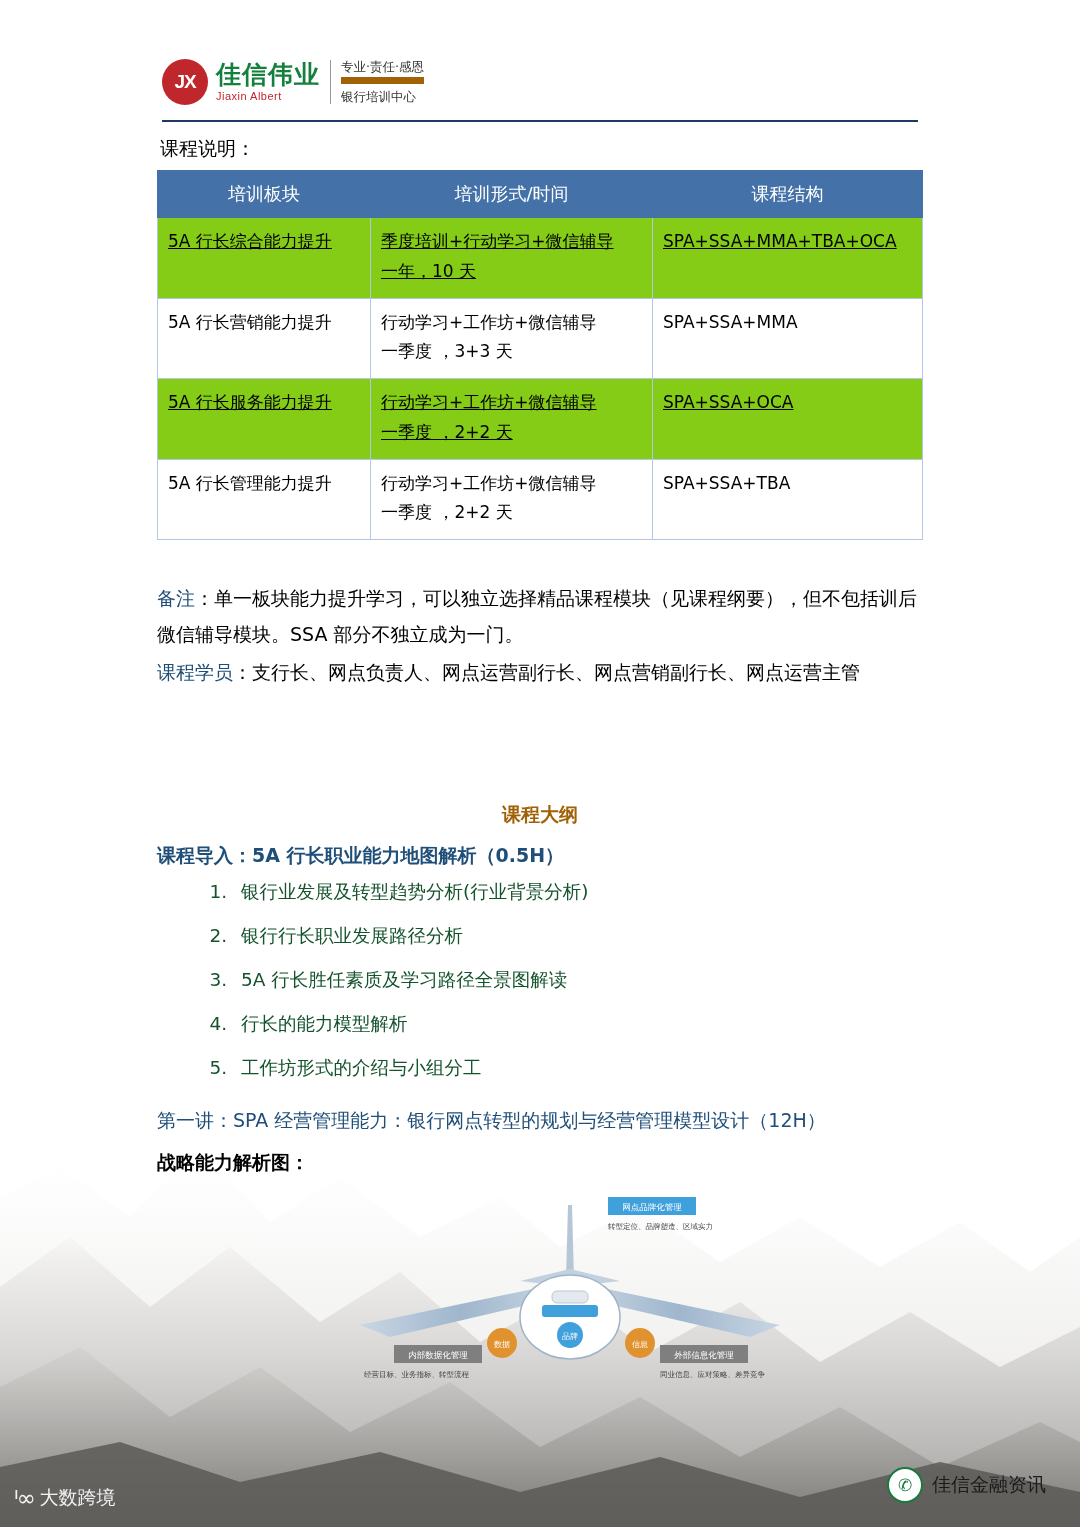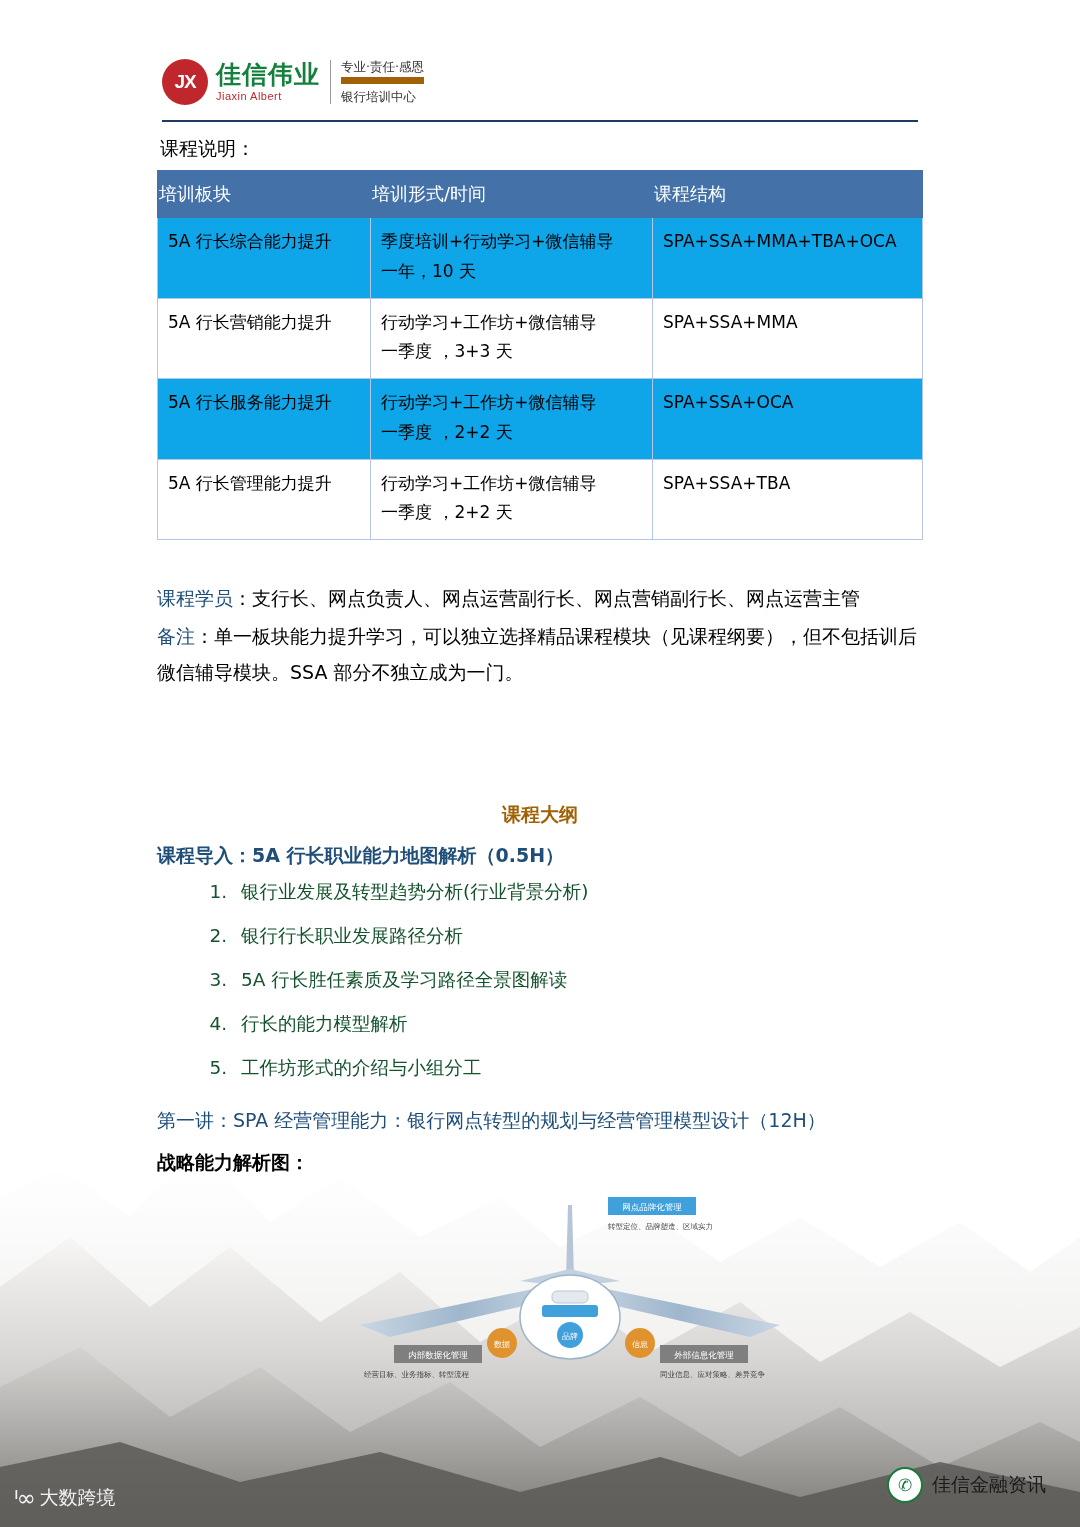--- a/index.html
+++ b/index.html
@@ -62,28 +62,28 @@
     font-family:"DejaVu Sans", sans-serif;color:#000;
   }
   
   table.course-table{
     position:absolute;left:157px;top:170px;width:765px;
     border-collapse:collapse;table-layout:fixed;
   }
   table.course-table th{
     background:#4472a8;color:#fff;font-weight:normal;
     font-family:"DejaVu Sans", sans-serif;font-size:18px;
-    height:44px;border:1px solid #4472a8;text-align:left;
+    height:44px;border:1px solid #4472a8;text-align:center;
   }
   table.course-table td{
     border:1px solid #b4c6e7;vertical-align:top;
     padding:9px 8px 11px 10px;font-size:17px;line-height:1.75;
     font-family:"DejaVu Sans", sans-serif;color:#000;
   }
-  table.course-table tr.shade td{background:#0ea5e9;}
+  table.course-table tr.shade td{background:#84cc16;text-decoration:underline;}
   table.course-table tr.plain td{background:#ffffff;}
   .cell-line2{display:block;}
   .ascii{font-family:"Liberation Serif", serif;font-size:18px;}
   
   .notes{position:absolute;left:157px;top:580px;width:770px;}
   .notes p{margin:0 0 2px 0;}
   
   .outline-title{
     position:absolute;left:0;top:802px;width:1080px;text-align:center;
     font-family:"DejaVu Sans", sans-serif;font-size:19px;font-weight:bold;color:#a16207;
@@ -222,22 +222,22 @@
         <td>
           <span class="cell-line2">行动学习+工作坊+微信辅导</span>
           <span class="cell-line2">一季度 ，2+2 天</span>
         </td>
         <td class="ascii">SPA+SSA+TBA</td>
       </tr>
     </tbody>
   </table>
 
   <div class="notes">
+    <p class="para"><span class="blue">备注</span><span>：单一板块能力提升学习，可以独立选择精品课程模块（见课程纲要），但不包括训后微信辅导模块。SSA 部分不独立成为一门。</span></p>
     <p class="para"><span class="blue">课程学员</span><span>：支行长、网点负责人、网点运营副行长、网点营销副行长、网点运营主管</span></p>
-    <p class="para"><span class="blue">备注</span><span>：单一板块能力提升学习，可以独立选择精品课程模块（见课程纲要），但不包括训后微信辅导模块。SSA 部分不独立成为一门。</span></p>
   </div>
 
   <div class="outline-title">课程大纲</div>
   <div class="outline-lead">课程导入：5A 行长职业能力地图解析（0.5H）</div>
 
   <ol class="outline-list">
     <li>银行业发展及转型趋势分析(行业背景分析)</li>
     <li>银行行长职业发展路径分析</li>
     <li>5A 行长胜任素质及学习路径全景图解读</li>
     <li>行长的能力模型解析</li>

